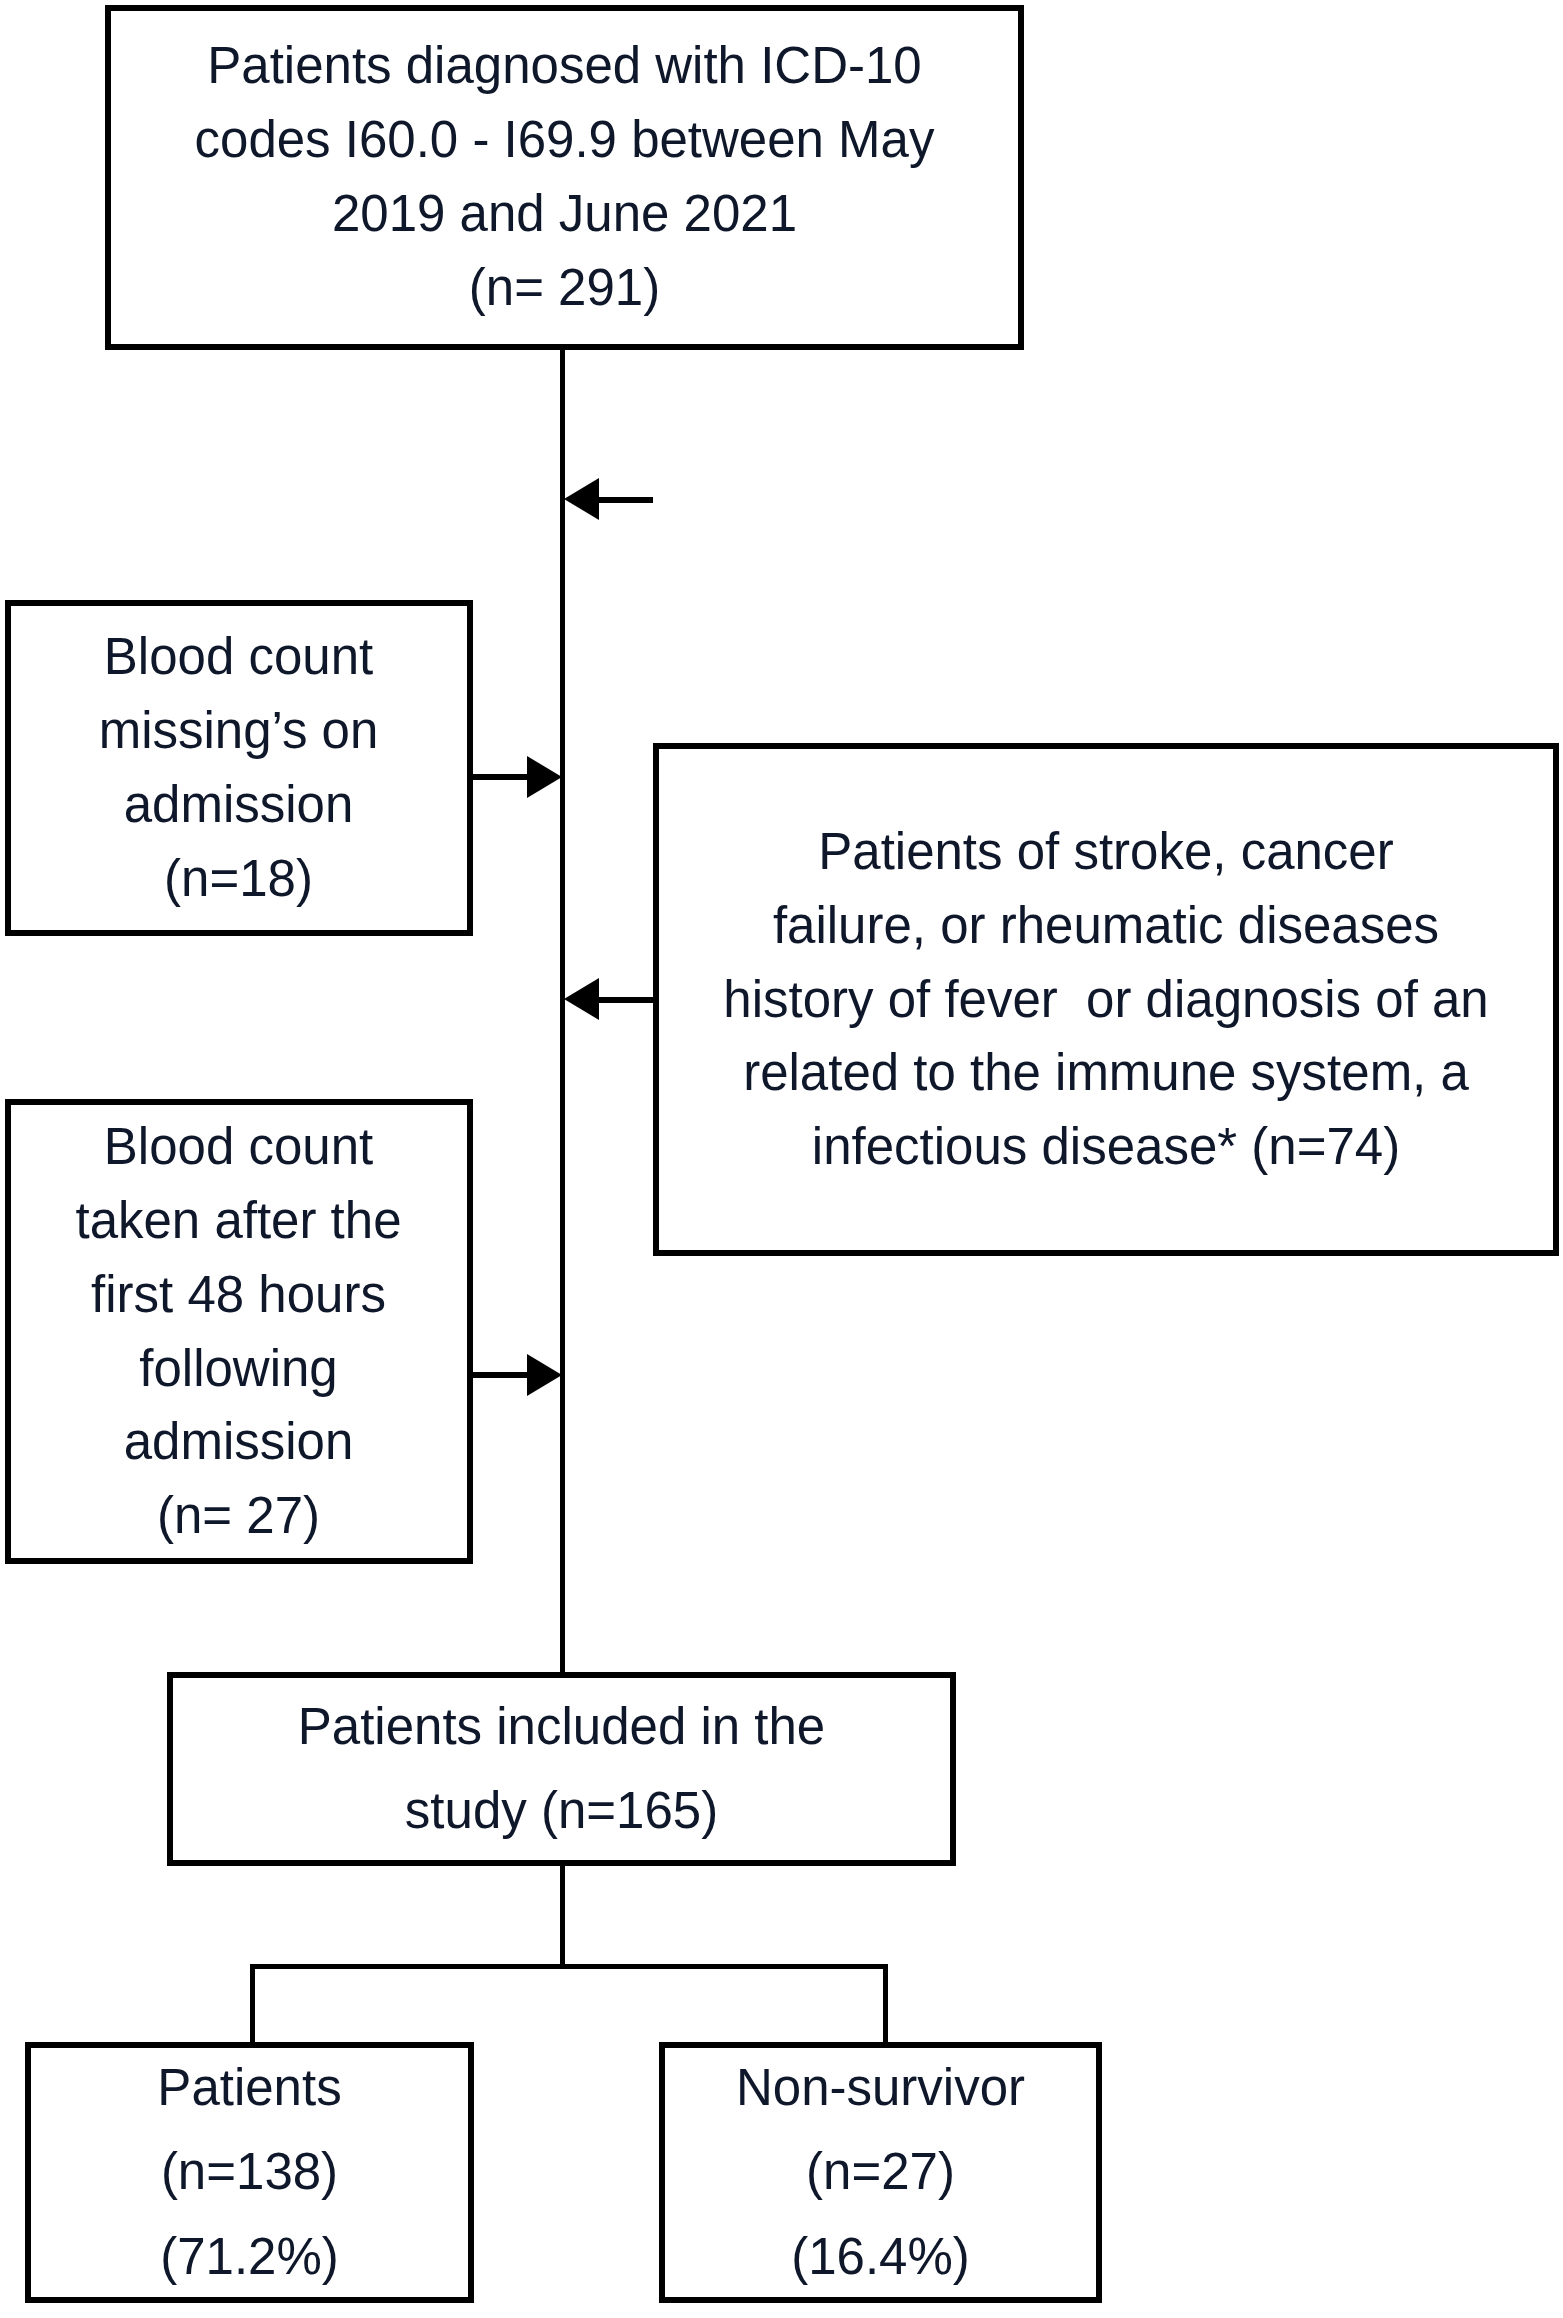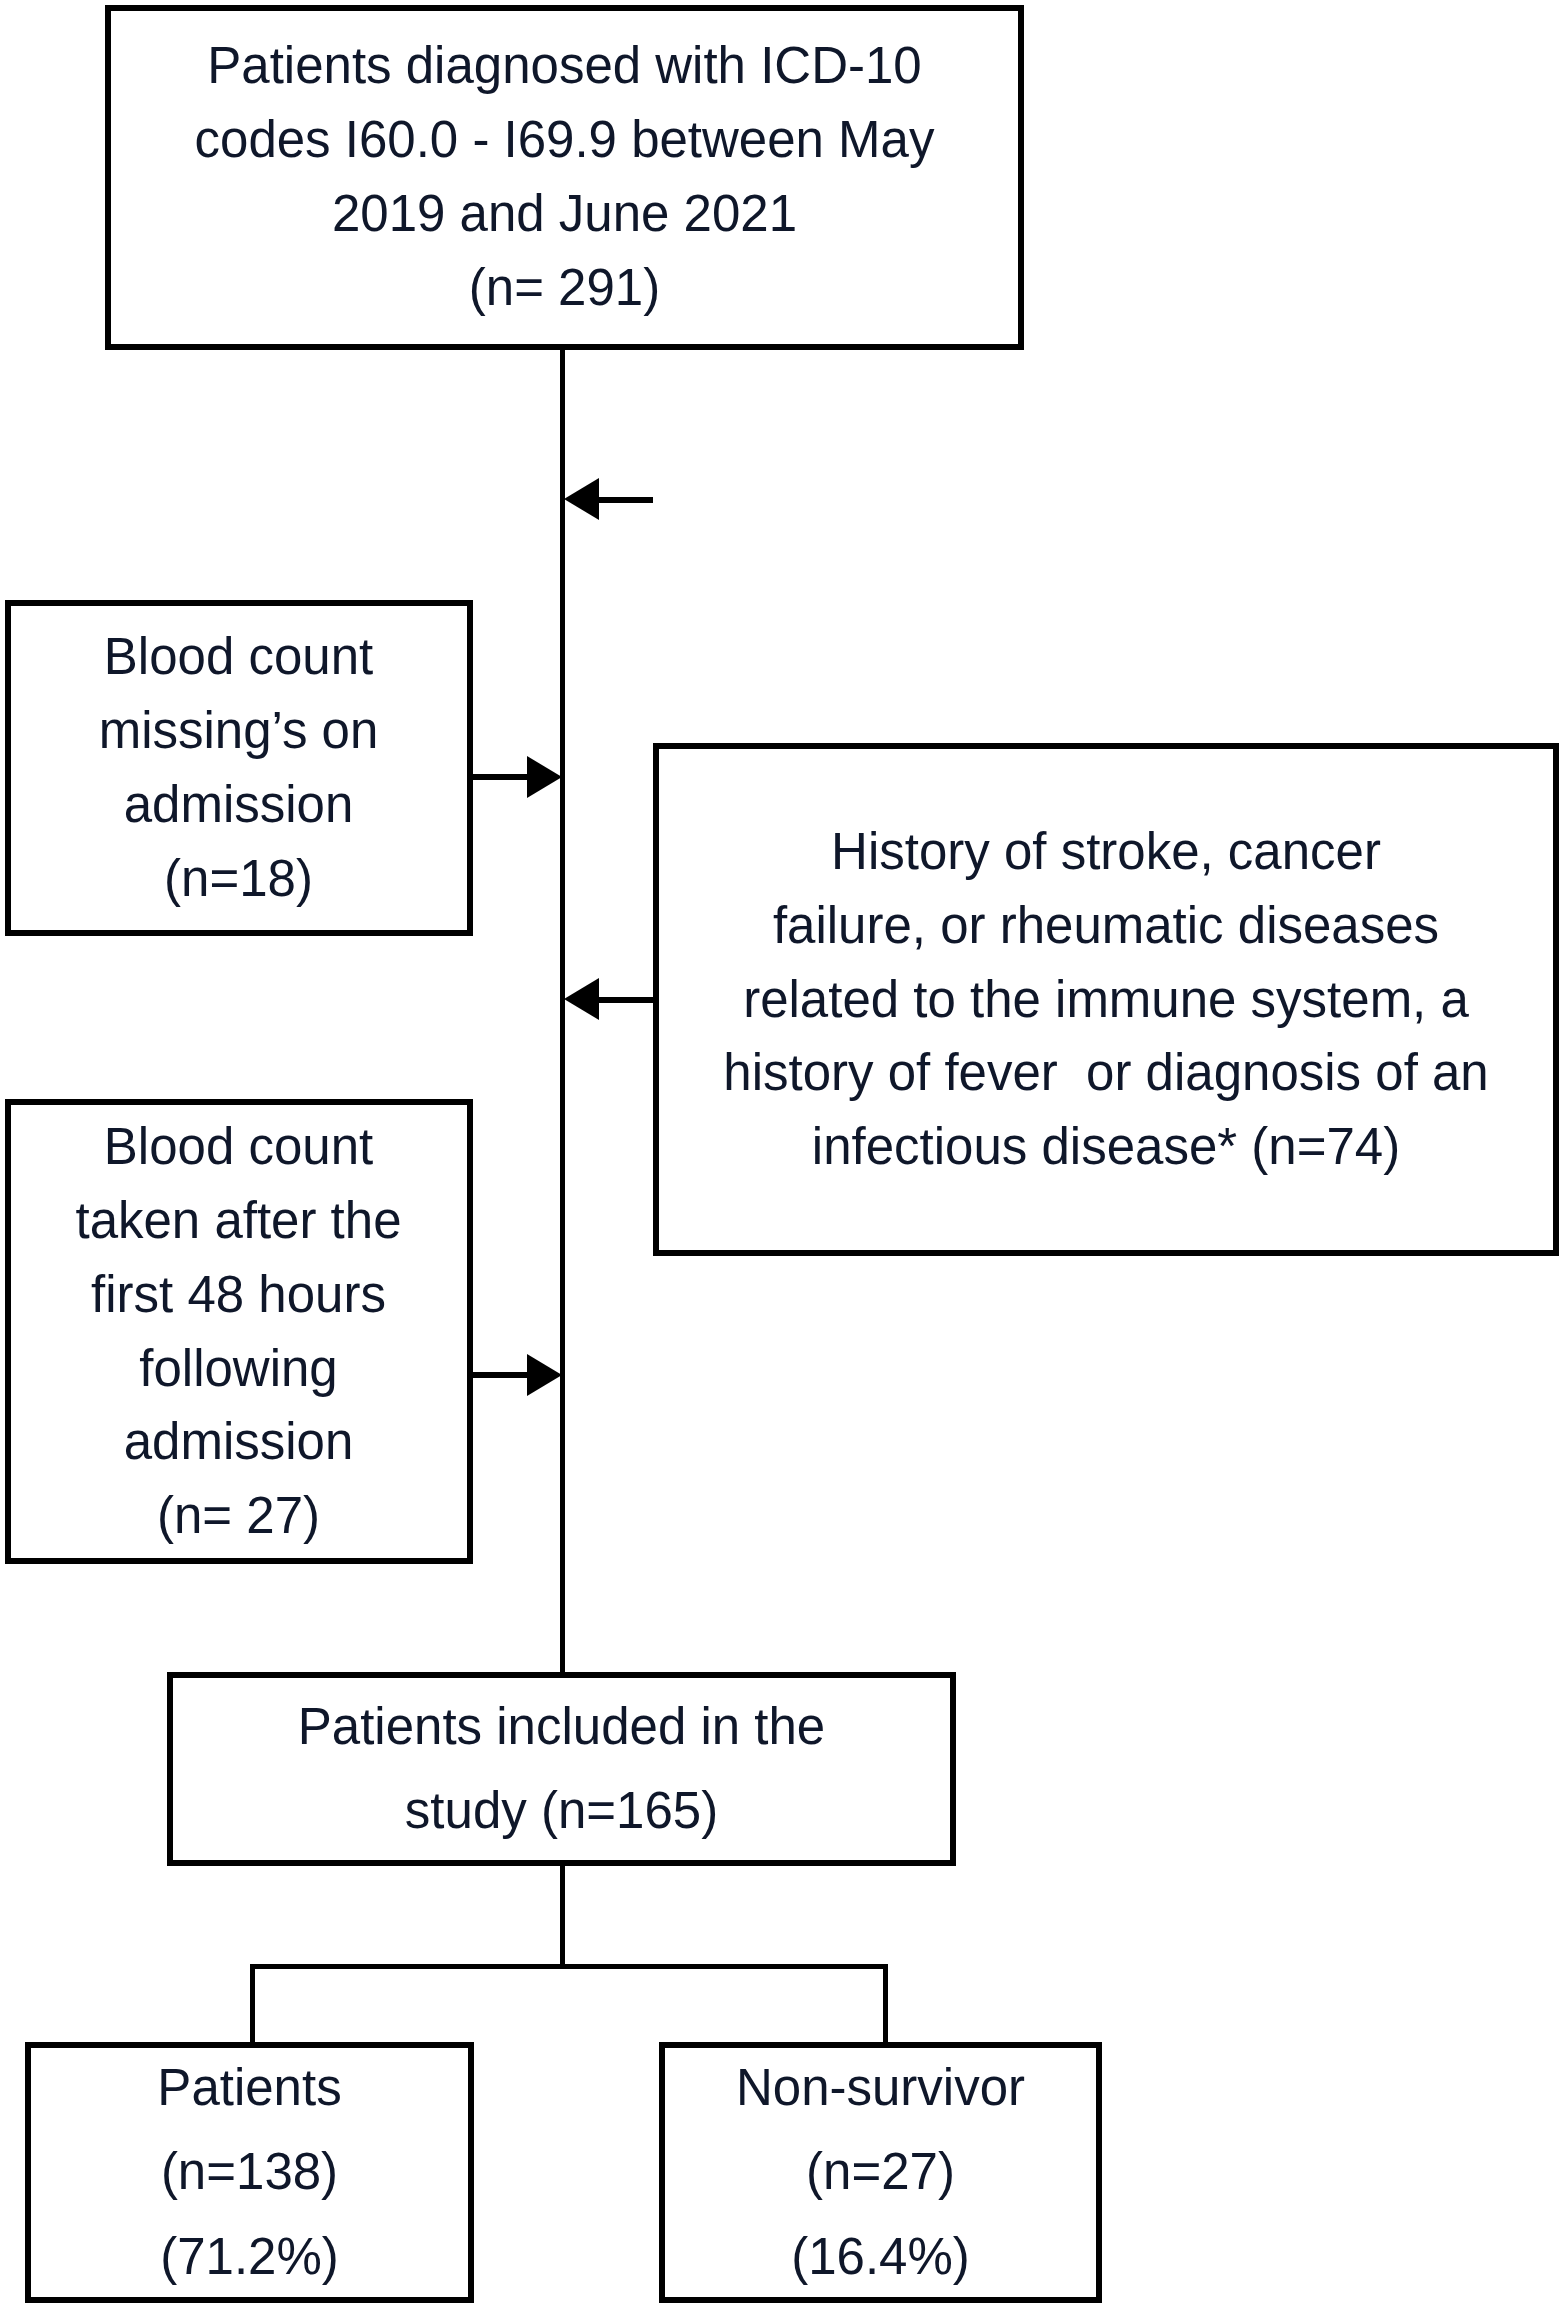--- a/index.html
+++ b/index.html
@@ -107,24 +107,24 @@
 
 
   <div class="box" id="box-missing">
     <div class="line">Blood count</div>
     <div class="line">missing’s on</div>
     <div class="line">admission</div>
     <div class="line">(n=18)</div>
   </div>
 
   <div class="box" id="box-history">
-    <div class="line">History of stroke, cancer</div>
+    <div class="line">Patients of stroke, cancer</div>
     <div class="line">failure, or rheumatic diseases</div>
+    <div class="line">history of fever  or diagnosis of an</div>
     <div class="line">related to the immune system, a</div>
-    <div class="line">history of fever  or diagnosis of an</div>
     <div class="line">infectious disease* (n=74)</div>
   </div>
 
   <div class="box" id="box-late48">
     <div class="line">Blood count</div>
     <div class="line">taken after the</div>
     <div class="line">first 48 hours</div>
     <div class="line">following</div>
     <div class="line">admission</div>
     <div class="line">(n= 27)</div>

